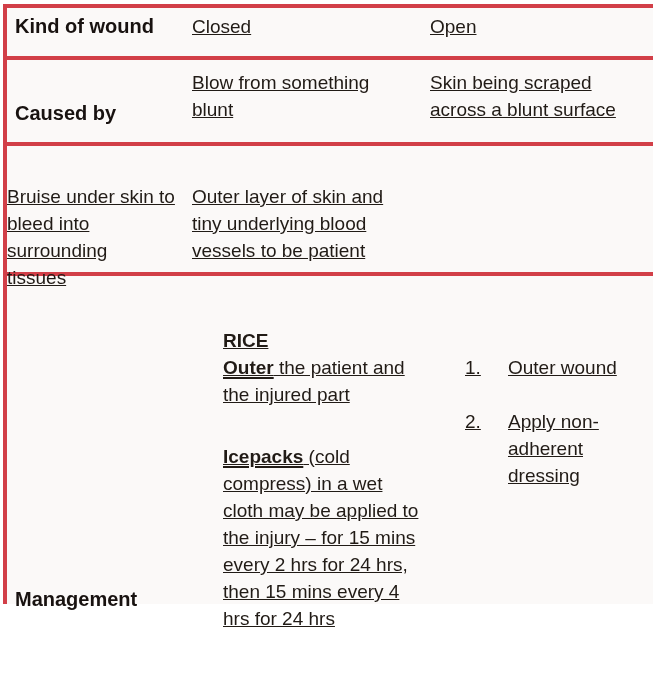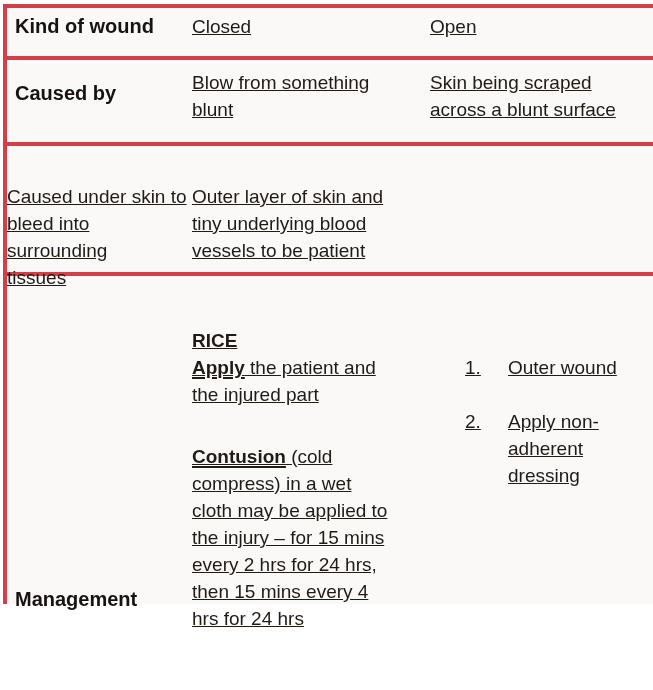--- a/index.html
+++ b/index.html
@@ -56,31 +56,31 @@
     padding-left: 8px;
   }
   .cell {
     font-size: 19px;
     line-height: 27px;
     white-space: pre-line;
     text-decoration: underline;
   }
   .row-1 .cell, .row-1 .label-cell { padding-top: 5px; }
   .row-2 .cell { padding-top: 9px; }
-  .row-2 .label-cell { padding-top: 20px; }
+  .row-2 .label-cell { padding-top: 40px; }
   .row-3 .cell { padding-top: 37px; }
   .row-3 .label-cell { padding-top: 50px; }
   .row-4 .cell { padding-top: 24px; }
   .row-4 .label-cell {
     display: flex;
     flex-direction: column;
     justify-content: flex-end;
     padding-bottom: 46px;
   }
-  .mgmt-para { white-space: pre-line; }
+  .mgmt-para { white-space: pre-line; margin-left: 31px; }
   .mgmt-para.ice { margin-top: 8px; }
   .bold-line { font-weight: bold; display: block; }
   .term {
     font-weight: bold;
     text-decoration: underline;
     text-decoration-thickness: 2px;
     text-underline-offset: 3px;
   }
   
   .num-list { padding-left: 35px; }
@@ -109,36 +109,36 @@
 
     <div class="row row-2">
       <div class="label-cell">Caused by</div>
       <div class="cell">Blow from something
 blunt</div>
       <div class="cell">Skin being scraped
 across a blunt surface</div>
     </div>
 
     <div class="row row-3">
-      <div class="cell">Caused under skin to
+      <div class="cell">Bruise under skin to
 bleed into surrounding
 tissues</div>
       <div class="cell">Outer layer of skin and
 tiny underlying blood
 vessels to be patient</div>
     </div>
 
     <div class="row row-4">
       <div class="label-cell">
         <span>Management</span>
       </div>
       <div class="cell">
-        <div class="mgmt-para"><span class="bold-line">RICE</span><span class="term">Apply</span><span> the patient and
+        <div class="mgmt-para"><span class="bold-line">RICE</span><span class="term">Outer</span><span> the patient and
 the injured part</span></div>
-        <div class="mgmt-para ice"><span class="term">Contusion</span><span> (cold
+        <div class="mgmt-para ice"><span class="term">Icepacks</span><span> (cold
 compress) in a wet
 cloth may be applied to
 the injury – for 15 mins
 every 2 hrs for 24 hrs,
 then 15 mins every 4
 hrs for 24 hrs</span></div>
       </div>
       <div class="cell">
         <div class="num-list">
           <div class="num-item">

